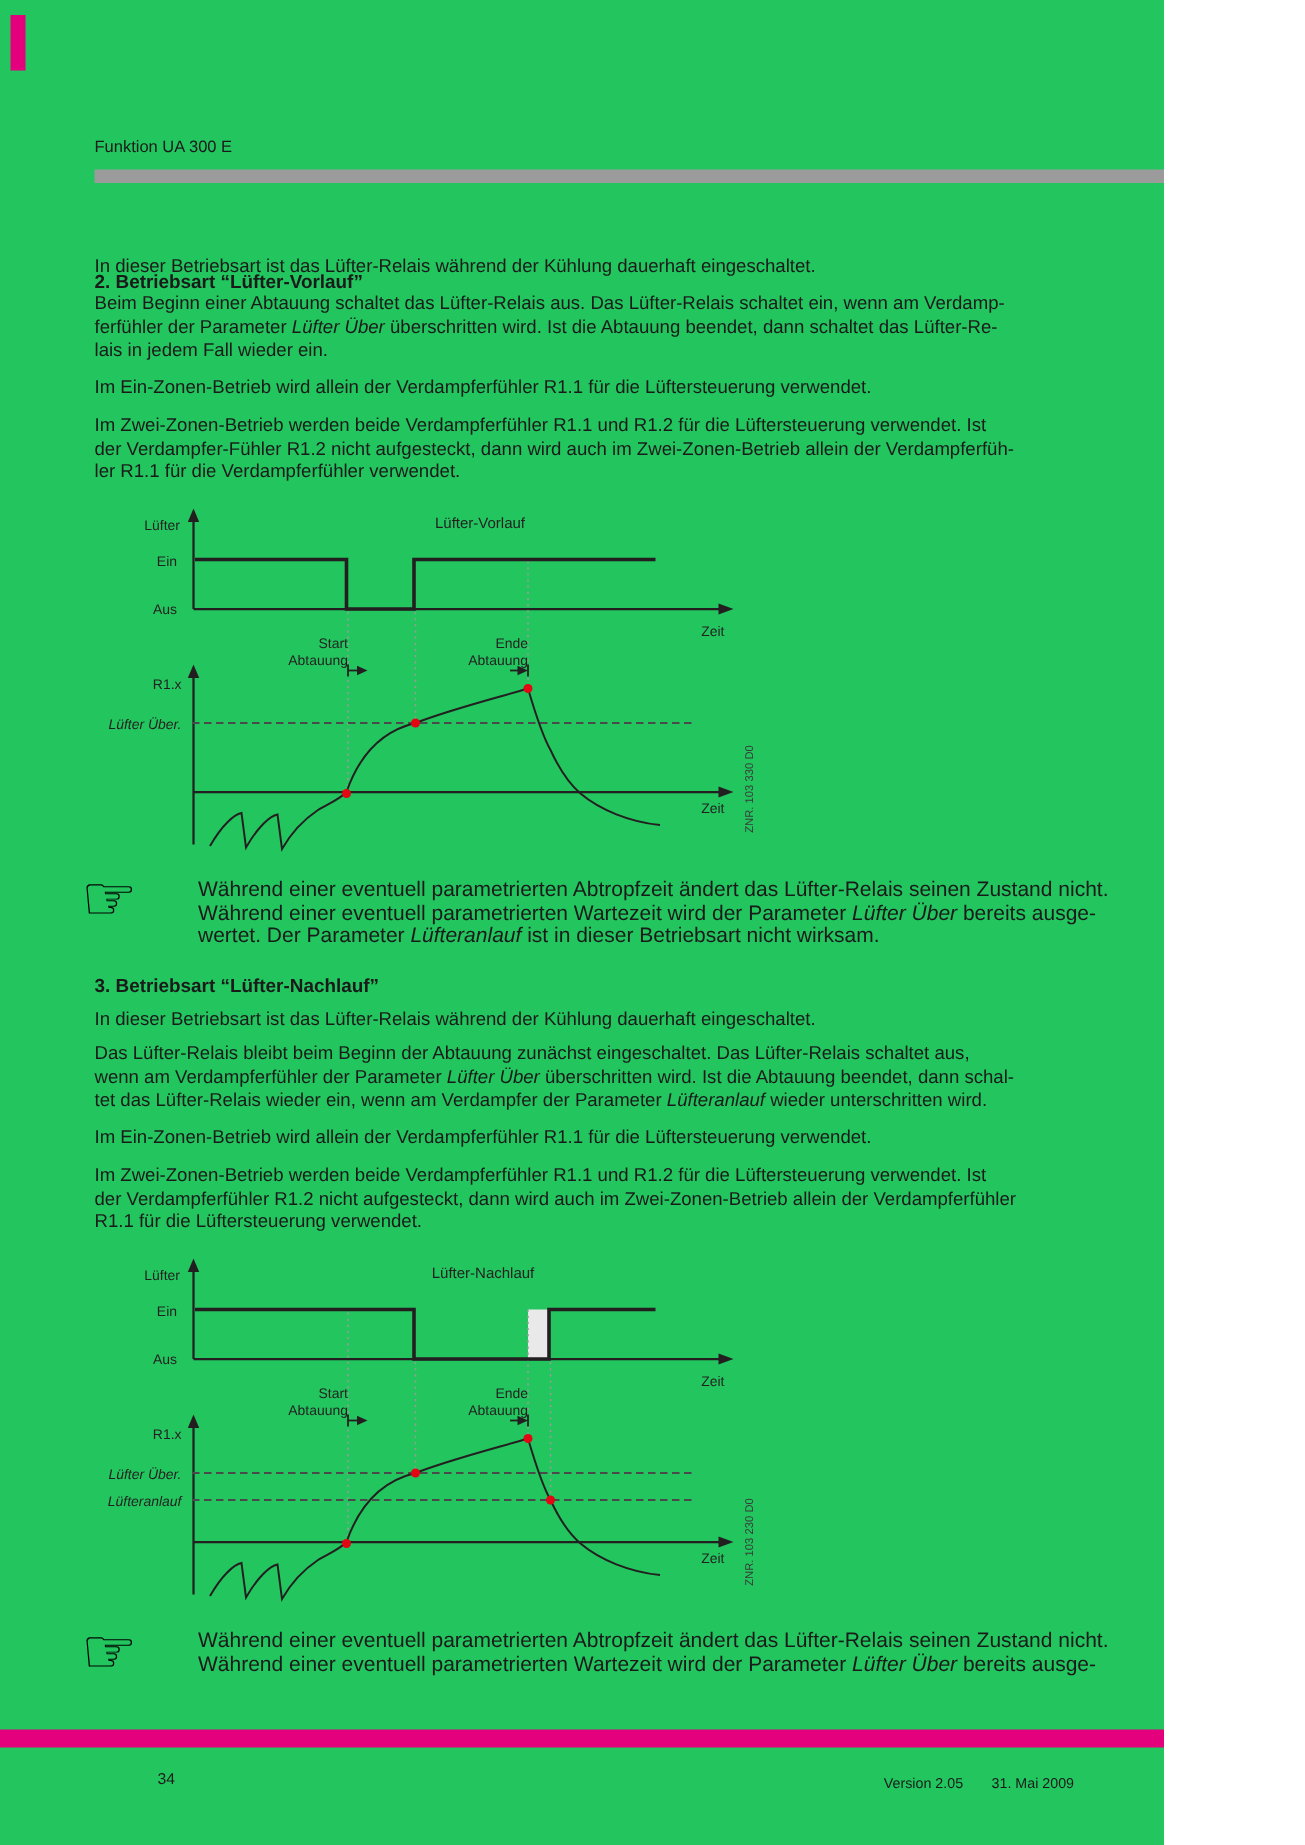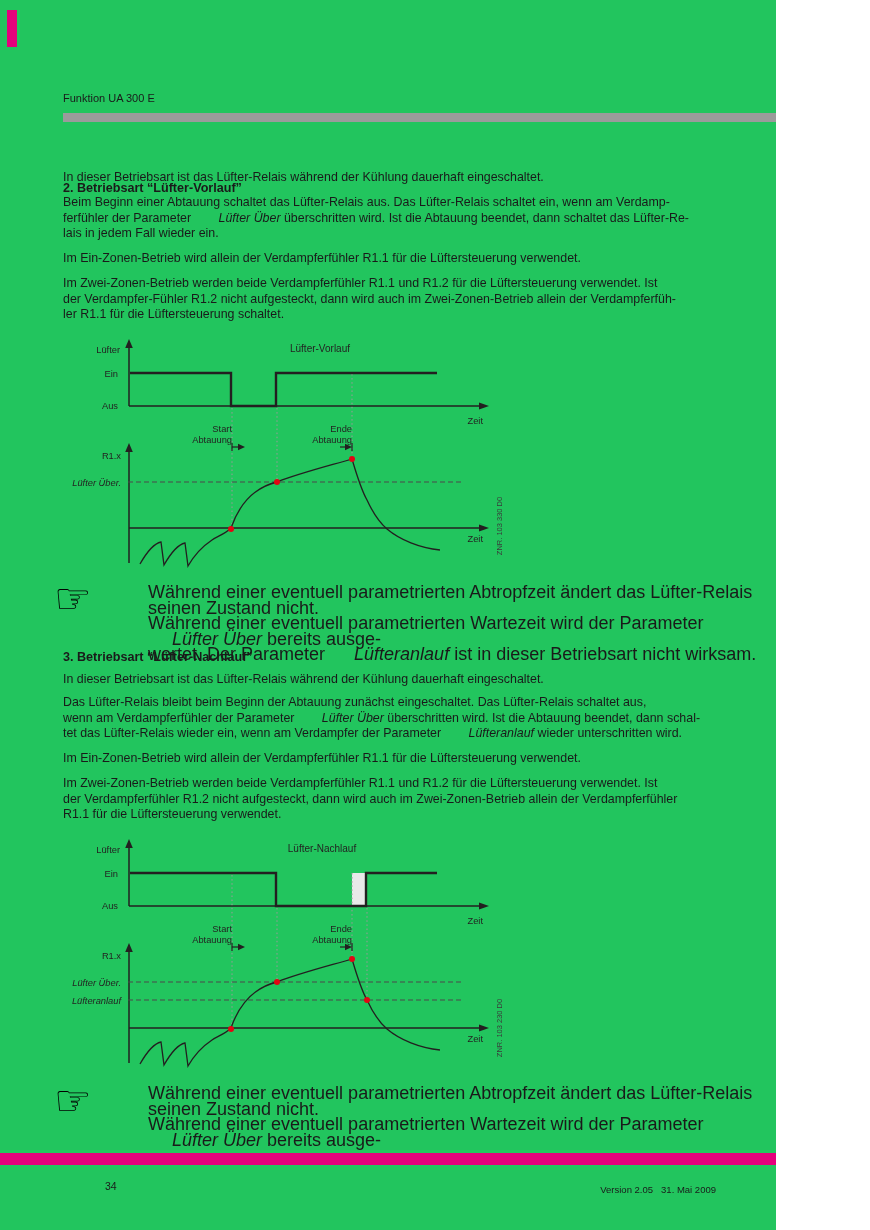--- a/index.html
+++ b/index.html
@@ -1,31 +1,31 @@
 <!DOCTYPE html>
 <html><head>
 <meta charset="utf-8">
 <style>
   html,body{margin:0;padding:0;background:#fff;}
   .page{position:relative;width:776px;height:1230px;background:#22c55e;overflow:hidden;
         font-family:"Liberation Sans",sans-serif;color:#1a1a1a;}
   .para{position:absolute;left:63px;font-size:12.4px;line-height:15.5px;}
   .para div{white-space:nowrap;}
   .heading{position:absolute;left:63px;font-size:12.6px;font-weight:bold;white-space:nowrap;}
-  .it{font-style:italic;margin-left:24px;}
+  .it{font-style:italic;}
   .bd{font-weight:normal;}
-  .note-text{position:absolute;left:148px;font-size:18px;line-height:15.5px;}
+  .note-text{position:absolute;left:132px;font-size:14px;line-height:15.5px;}
   .hand{position:absolute;font-size:42px;line-height:42px;color:#000;}
   .hdr{position:absolute;left:63px;top:92px;font-size:11px;}
   .hdr-rule{position:absolute;left:63px;top:113px;width:775px;height:9px;background:#9b9b9b;}
   .edge-tab{position:absolute;left:7px;top:10px;width:10px;height:37px;}
   .footer-bar{position:absolute;left:0;top:1153px;width:870px;height:12px;}
   .pagenum{position:absolute;left:68px;top:1180px;font-size:10.5px;margin-left:37px;}
   .version{position:absolute;right:60px;top:1184px;font-size:9.5px;}
-  .version span{margin-left:8px;}
+  .version span{margin-left:19px;}
   svg{position:absolute;overflow:visible;}
   svg text{font-family:"Liberation Sans",sans-serif;}
   .dlabel{font-size:9.3px;fill:#231f20;}
   .dtitle{font-size:10px;fill:#231f20;}
   .dital{font-size:9.3px;fill:#231f20;font-style:italic;}
   .znr{font-size:7.5px;fill:#3a3a3a;}
   .sig{stroke:#231f20;stroke-width:2.4;fill:none;}
   .ax{stroke:#231f20;stroke-width:1.5;fill:none;}
   .curve{stroke:#231f20;stroke-width:1.3;fill:none;}
   .dotl{stroke:#9a9a9a;stroke-width:1;stroke-dasharray:1.5 2.6;fill:none;}
@@ -56,21 +56,21 @@
     <div>lais in jedem Fall wieder ein.</div>
   </div>
 
   <div class="para" style="top:251px;">
     <div>Im Ein-Zonen-Betrieb wird allein der Verdampferfühler R1.1 für die Lüftersteuerung verwendet.</div>
   </div>
 
   <div class="para" style="top:276px;">
     <div><span>Im Zwei-Zonen-Betrieb werden beide Verdampferfühler R1.1 </span><span class="bd">und</span><span> R1.2 für die Lüftersteuerung verwendet. Ist</span></div>
     <div>der Verdampfer-Fühler R1.2 nicht aufgesteckt, dann wird auch im Zwei-Zonen-Betrieb allein der Verdampferfüh-</div>
-    <div>ler R1.1 für die Lüftersteuerung schaltet.</div>
+    <div>ler R1.1 für die Verdampferfühler verwendet.</div>
   </div>
 
   <svg style="left:60px;top:338px;" width="460" height="232" viewBox="0 0 460 232">
     <text class="dtitle" x="260" y="14" text-anchor="middle">Lüfter-Vorlauf</text>
 
     <text class="dlabel" x="60" y="15" text-anchor="end">Lüfter</text>
     <line class="ax" x1="69" y1="8" x2="69" y2="68"></line>
     <polygon class="arr" points="69,1 65.2,10 72.8,10"></polygon>
     <text class="dlabel" x="58" y="39" text-anchor="end">Ein</text>
     <text class="dlabel" x="58" y="71" text-anchor="end">Aus</text>

